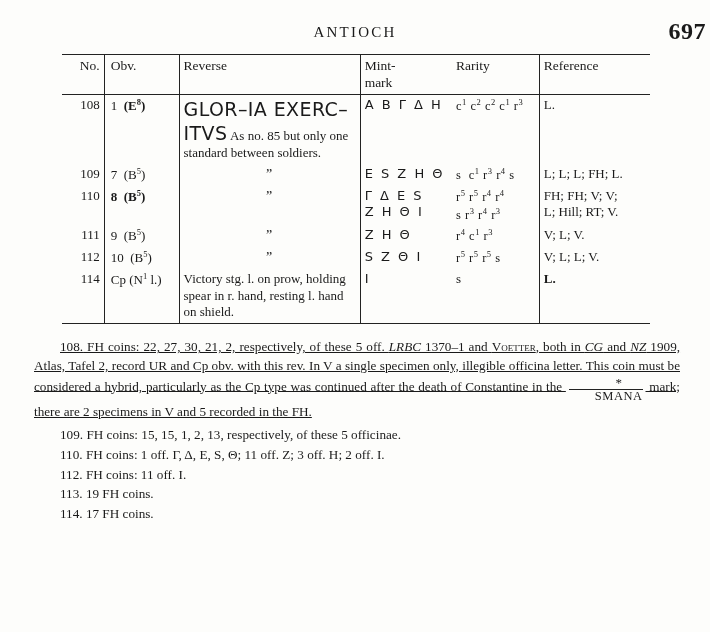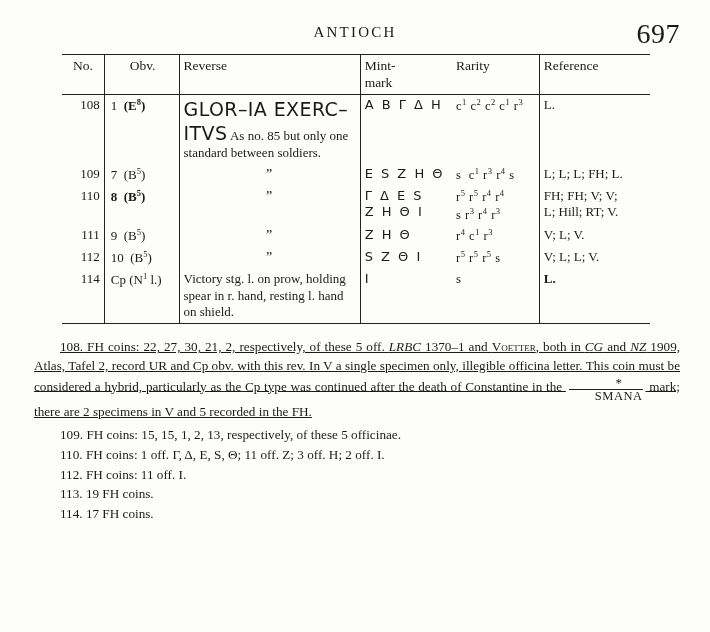--- a/index.html
+++ b/index.html
@@ -32,24 +32,24 @@
     right: 0;
     top: 24px;
     text-align: center;
     font-size: 15px;
     letter-spacing: 2.2px;
     font-variant: small-caps;
     text-transform: uppercase;
   }
   .folio {
     position: absolute;
-    right: 30px;
+    right: 4px;
     top: 18px;
-    font-size: 28px;
-    font-weight: normal;
+    font-size: 24px;
+    font-weight: bold;
     letter-spacing: 0.5px;
   }
   
   .table-wrap {
     margin: 8px 60px 0 62px;
     border-top: 1.6px solid #222;
     border-bottom: 1.6px solid #222;
     position: relative;
   }
   table.numtable {
@@ -72,21 +72,21 @@
   .vline-1 { border-left: 1.4px solid #222; }
 
   thead th {
     font-weight: normal;
     font-size: 13.5px;
     text-align: center;
     padding-top: 16px;
     padding-bottom: 14px;
     border-bottom: 1.4px solid #222;
   }
-  thead th.col-obv, thead th.col-no { text-align: center; }
+  thead th.col-obv, thead th.col-no { }
   thead th .mm2 { display: block; }
 
   tbody td { padding-top: 3px; padding-bottom: 3px; }
 
   .row-tall td { padding-top: 7px; }
 
   .greek {
     font-family: "DejaVu Sans", sans-serif;
     font-size: 13px;
     letter-spacing: 2px;

